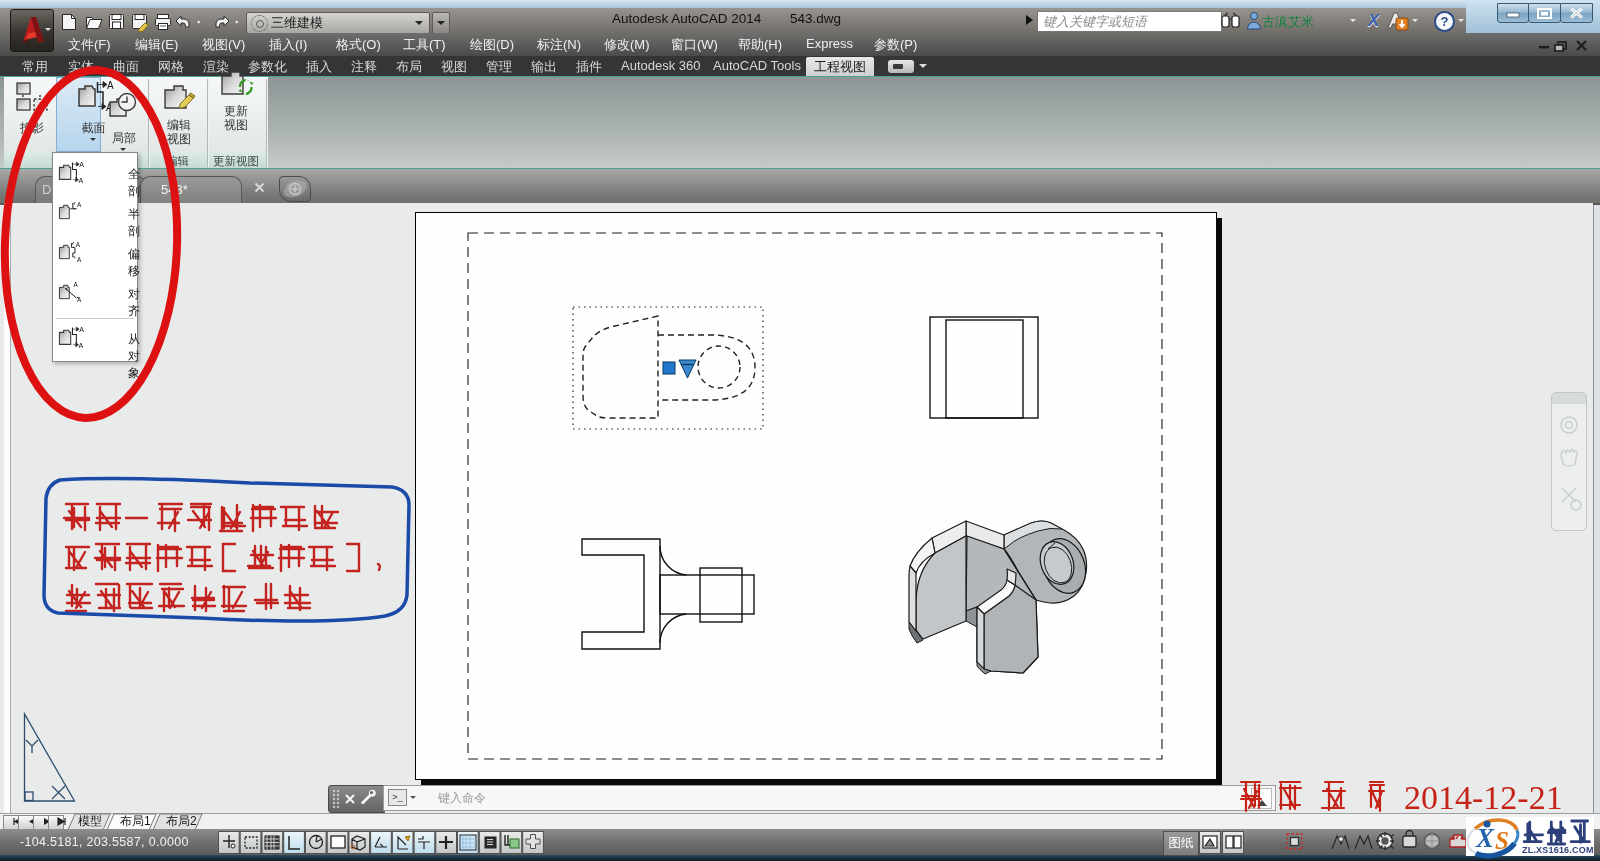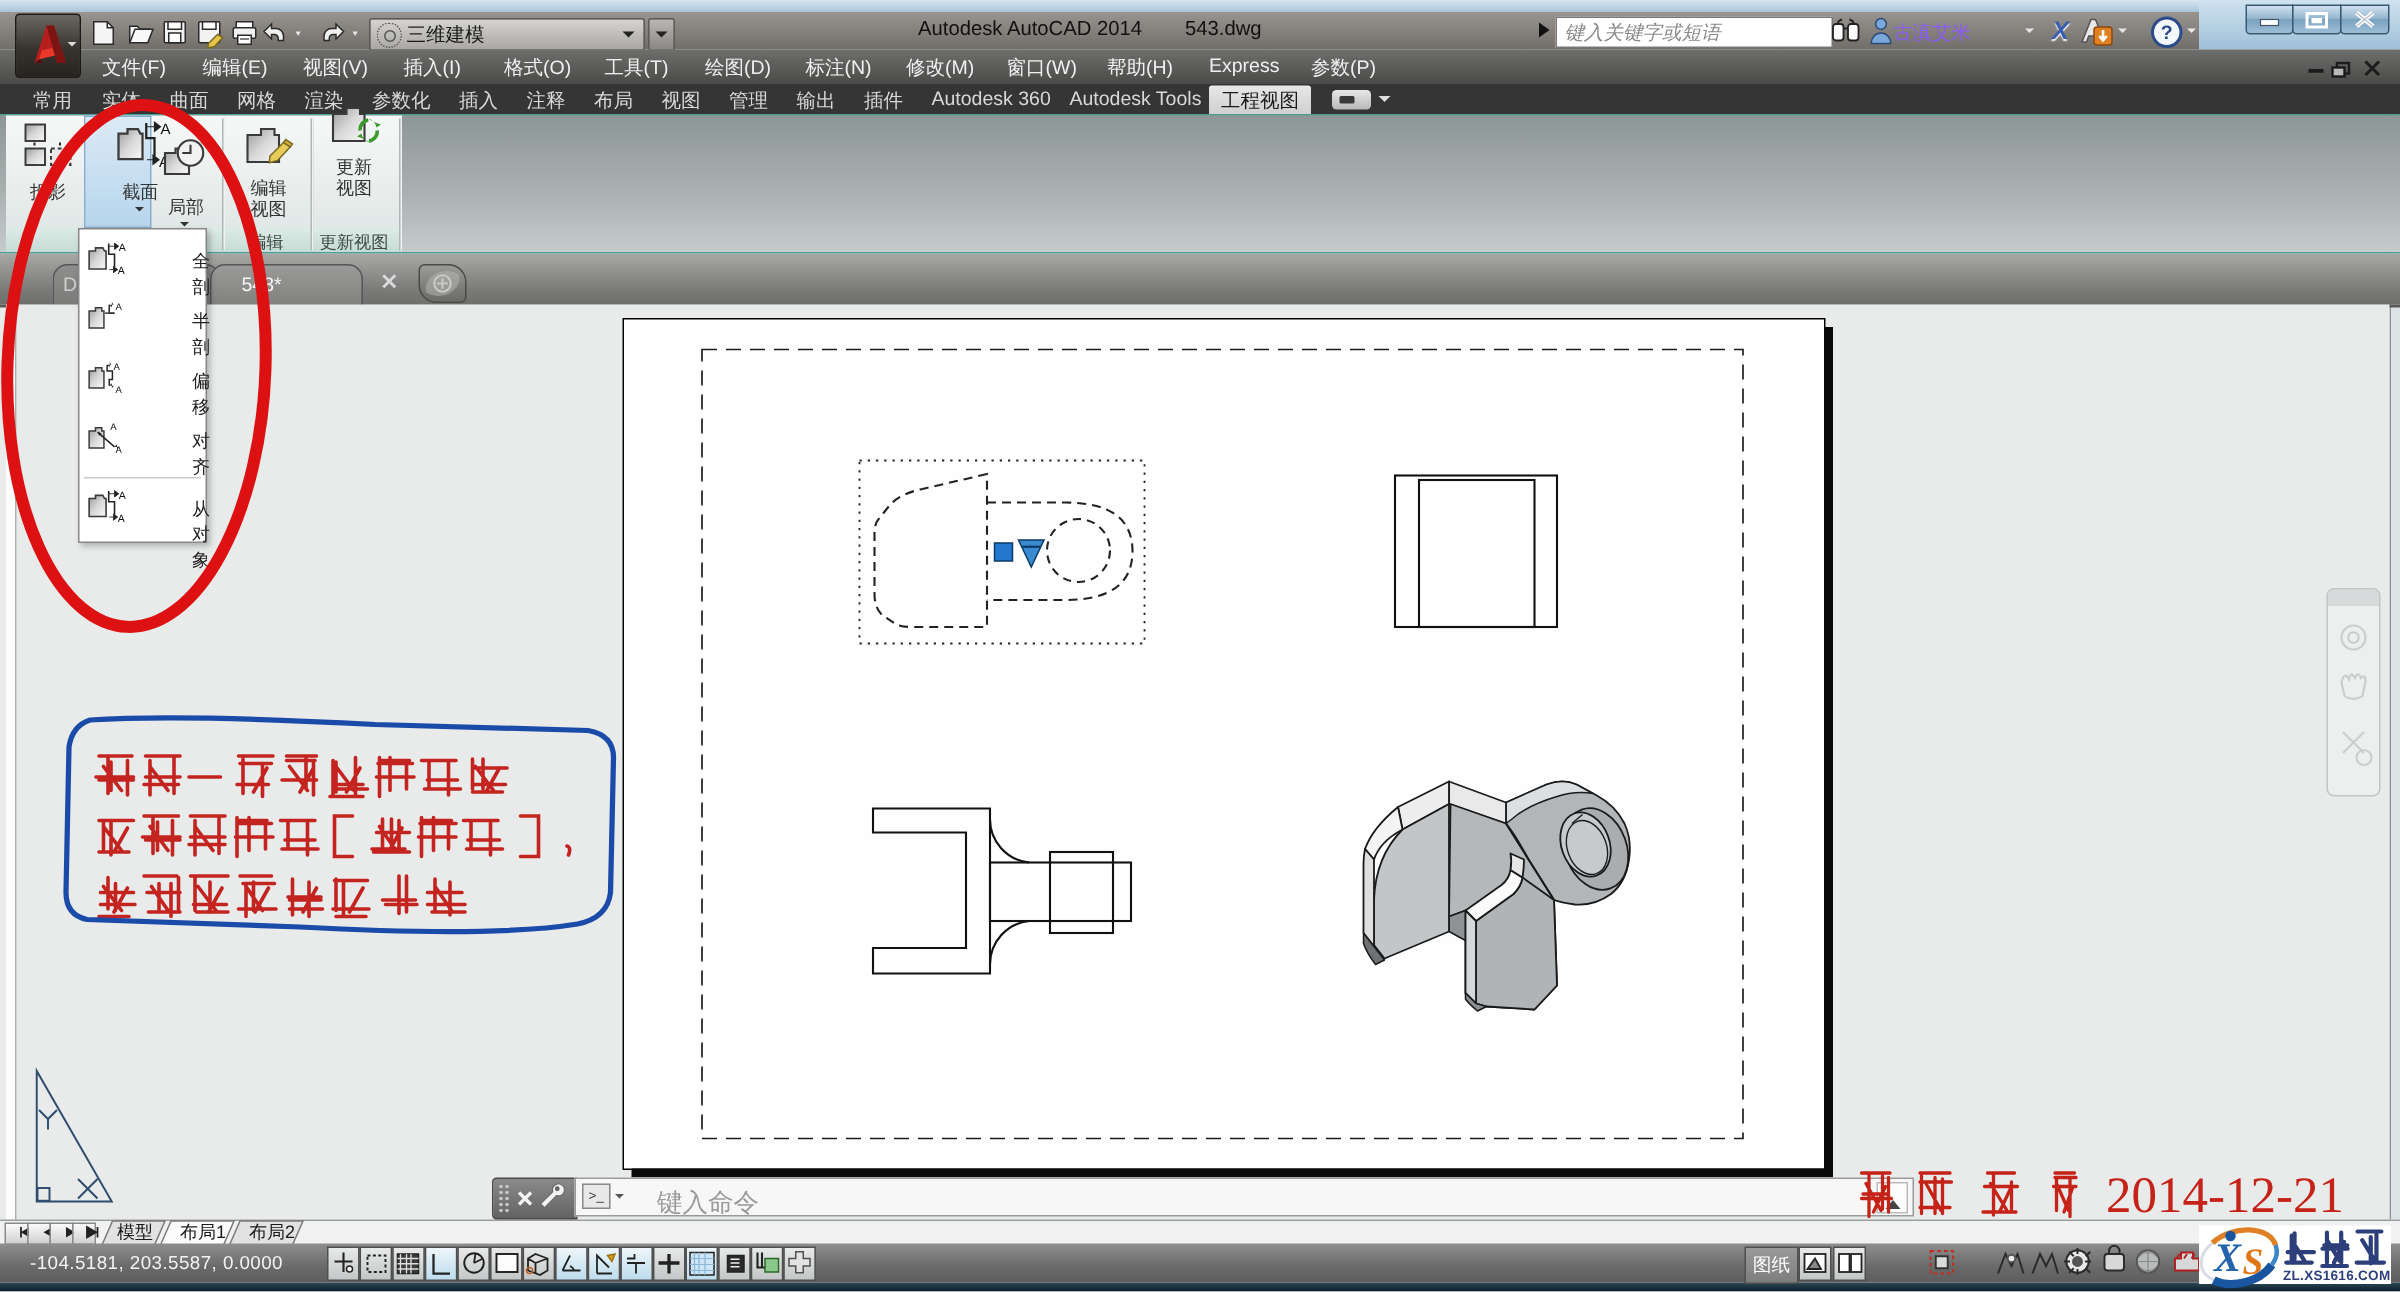--- a/index.html
+++ b/index.html
@@ -20,21 +20,21 @@
 #wsbox{left:246px;top:12px;width:182px;height:20px;background:linear-gradient(#d6d4d1,#a9a7a4);border:1px solid #5d5a57;border-radius:2px;color:#1a1a1a;font-size:13px;line-height:20px;}
 #wsbox .gear{position:absolute;left:4px;top:2px;width:15px;height:15px;border:1.5px dotted #555;border-radius:50%;}
 #wsbox .gearin{position:absolute;left:8.5px;top:6.5px;width:6px;height:6px;border:1.5px solid #555;border-radius:50%;}
 #wsbox .wst{position:absolute;left:24px;top:0;}
 #wsbox .arr{position:absolute;right:6px;top:8px;width:0;height:0;border:4px solid transparent;border-top-color:#222;}
 #wsbtn2{left:432px;top:12px;width:16px;height:20px;background:linear-gradient(#b9b7b4,#8a8784);border:1px solid #5d5a57;border-radius:2px;}
 #wsbtn2:after{content:"";position:absolute;left:4px;top:8px;border:4px solid transparent;border-top-color:#222;}
 
 #icarr{left:1026px;top:15px;width:0;height:0;border:5px solid transparent;border-left:7px solid #111;}
 #searchbox{left:1037px;top:11px;width:178px;height:19px;background:#fff;border:1px solid #777;font-size:13px;color:#8a8a8a;line-height:19px;padding-left:5px;font-style:italic;}
-#user{left:1262px;top:13px;color:#8b5cf6;font-size:13px;}
+#user{left:1262px;top:13px;color:#15803d;font-size:13px;}
 #xlogo{left:1368px;top:11px;color:#3a5fae;font-size:17px;font-weight:bold;font-style:italic;text-shadow:0 1px 1px #fff;}
 #qmark{left:1434px;top:11px;width:17px;height:17px;border:2px solid #2a4a8a;border-radius:50%;background:#f5f8fb;color:#2a4a8a;font-size:13px;font-weight:bold;text-align:center;line-height:17px;}
 .icarrdn{position:absolute;width:0;height:0;border:3.5px solid transparent;border-top-color:#e8e8e8;}
 
 .winbtn{position:absolute;top:3px;height:18px;background:linear-gradient(#cfe0ee,#8fb2cc 50%,#7aa2c0 50%,#9dbed6);border:1px solid #3a5a74;border-radius:0 0 3px 3px;}
 
 #menubar{left:0;top:33px;width:1600px;height:23px;background:linear-gradient(#6e6e6c,#4a4a48);}
 .mi{position:absolute;top:3px;color:#f0f0f0;font-size:13px;white-space:pre;text-align:center;}
 
 #ribtabs{left:0;top:56px;width:1600px;height:20px;background:#353535;border-bottom:1px solid #49a094;}
@@ -65,21 +65,21 @@
 
 #canvas{left:4px;top:203px;width:1589px;height:610px;background:#e9eaea;overflow:hidden;}
 #leftstrip{left:4px;top:203px;width:6px;height:626px;background:#fdfdfd;border-right:1px solid #a8aeae;}
 #paper{left:415px;top:212px;width:800px;height:566px;background:#fefefe;border:1px solid #000;}
 #pshadow1{left:1216px;top:218px;width:6px;height:566px;background:#0a0a0a;}
 #pshadow2{left:421px;top:779px;width:801px;height:6px;background:#0a0a0a;}
 
 #cmdbar{left:328px;top:785px;width:946px;height:26px;z-index:4;}
 #cmdgrip{position:absolute;left:0;top:0;width:55px;height:26px;background:linear-gradient(#8a8a8a,#636363);border:1px solid #4a4a4a;border-radius:3px 0 0 3px;}
 #cmdfield{position:absolute;left:55px;top:0;width:891px;height:24px;background:#f7f7f7;border:1px solid #9a9a9a;}
-#cmdtext{position:absolute;left:110px;top:5px;font-size:17px;color:#9a9a9a;}
+#cmdtext{position:absolute;left:110px;top:5px;font-size:12px;color:#9a9a9a;}
 #cmdico{position:absolute;left:60px;top:4px;width:17px;height:15px;background:#e8e8e8;border:1px solid #888;font-size:9px;color:#333;text-align:center;line-height:15px;}
 #cmdup{position:absolute;left:923px;top:3px;width:19px;height:19px;background:#fdfdfd;border:1px solid #bbb;}
 #cmdup:after{content:"";position:absolute;left:4.5px;top:6px;border:5px solid transparent;border-bottom:6px solid #444;}
 
 #layoutbar{left:0;top:813px;width:1600px;height:16px;background:#f1f1f1;border-top:1px solid #9aa0a0;border-bottom:1px solid #8a8a8a;}
 .lnav{position:absolute;top:1px;width:14px;height:13px;background:linear-gradient(#fafafa,#d0d0d0);border:1px solid #8a8a8a;color:#222;font-size:8px;text-align:center;line-height:13px;}
 .ltab{position:absolute;top:0;height:15px;font-size:12px;color:#1a1a1a;line-height:15px;}
 
 #statusbar{left:0;top:829px;width:1600px;height:26px;background:linear-gradient(#8e8e8e,#6a6a6a 60%,#5d5d5d);}
 #coords{left:20px;top:835px;color:#f2f2f2;font-size:12.5px;letter-spacing:.3px;}
@@ -223,21 +223,21 @@
     <span class="rt" style="left:203px">渲染</span>
     <span class="rt" style="left:248px">参数化</span>
     <span class="rt" style="left:306px">插入</span>
     <span class="rt" style="left:351px">注释</span>
     <span class="rt" style="left:396px">布局</span>
     <span class="rt" style="left:441px">视图</span>
     <span class="rt" style="left:486px">管理</span>
     <span class="rt" style="left:531px">输出</span>
     <span class="rt" style="left:576px">插件</span>
     <span class="rt" style="left:621px">Autodesk 360</span>
-    <span class="rt" style="left:713px">Autodesk Tools</span>
+    <span class="rt" style="left:713px">AutoCAD Tools</span>
 </div>
 <div class="abs" id="rtactive">工程视图</div>
 <div class="abs" id="rticon"></div>
 <div class="abs" id="rticon2"></div>
 <div class="abs" id="ribbon"></div>
 <div class="abs" id="ribpanels"></div>
 <div class="abs" id="riblabels"></div>
 <svg class="abs" style="left:0;top:0;width:0;height:0">
     <defs>
 <linearGradient id="fgrad" x1="0" y1="0" x2="1" y2="1">

